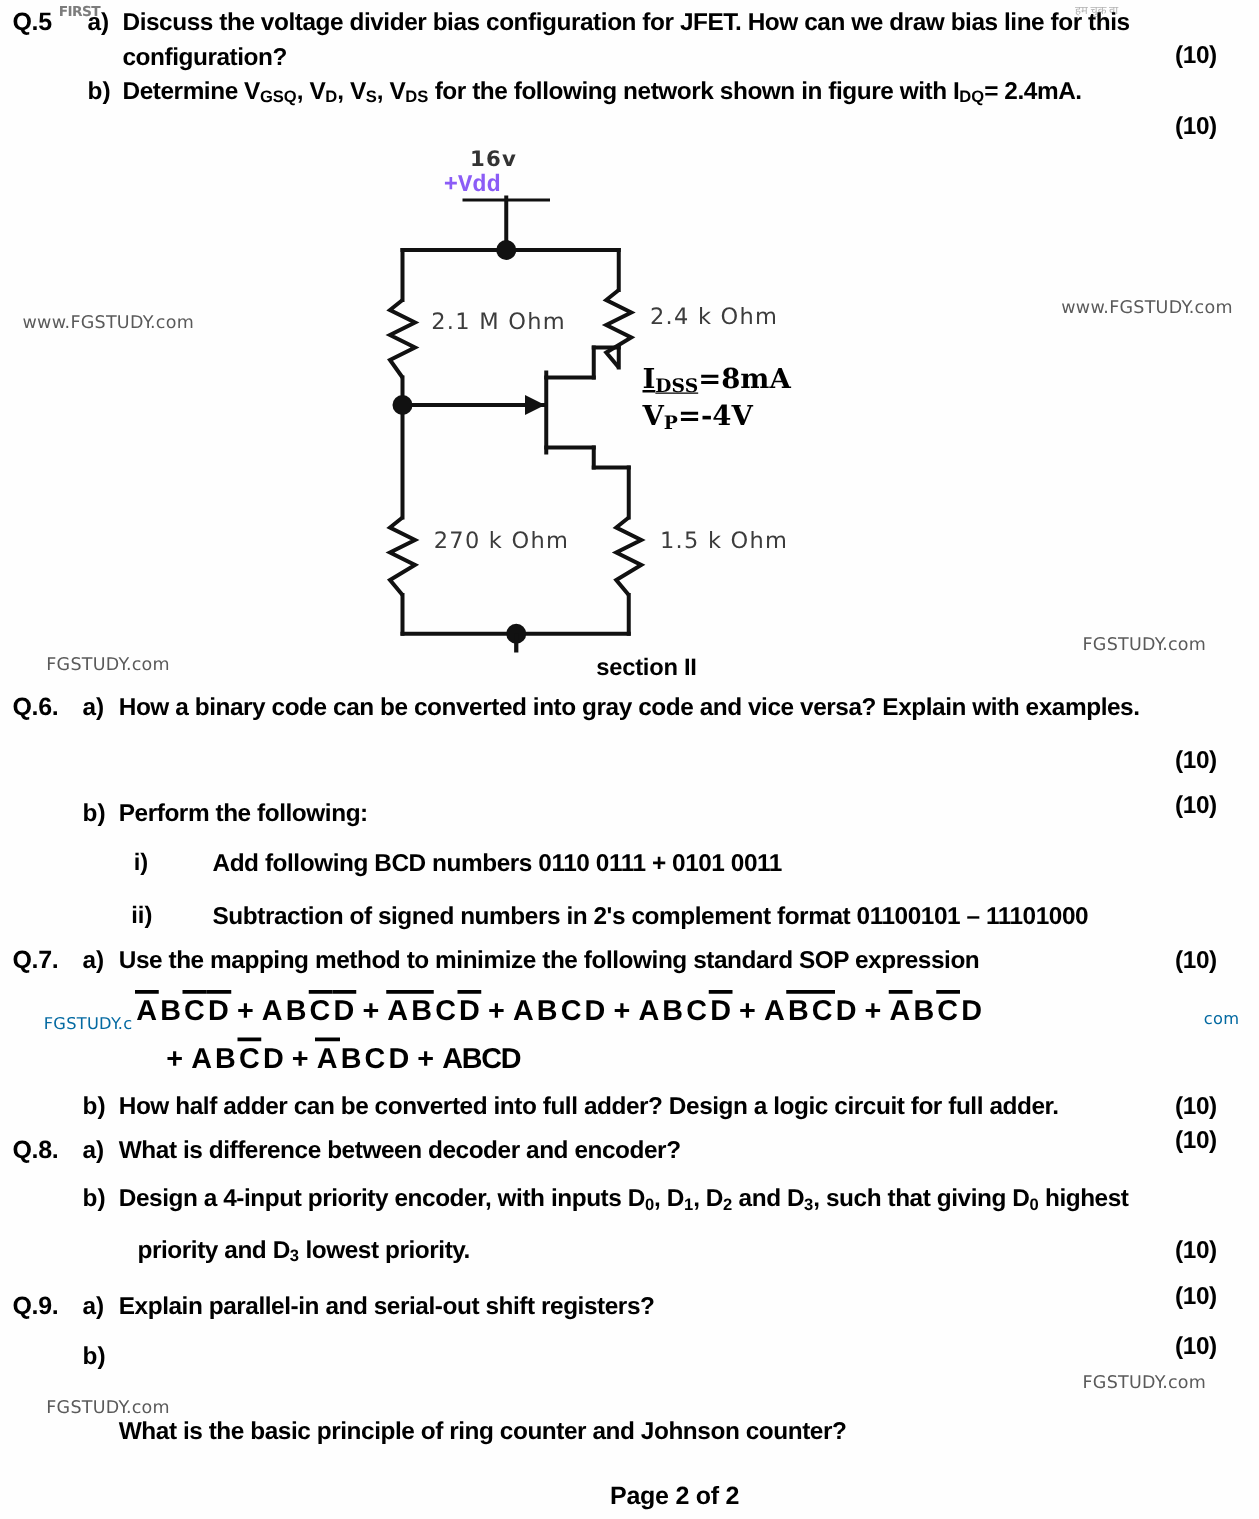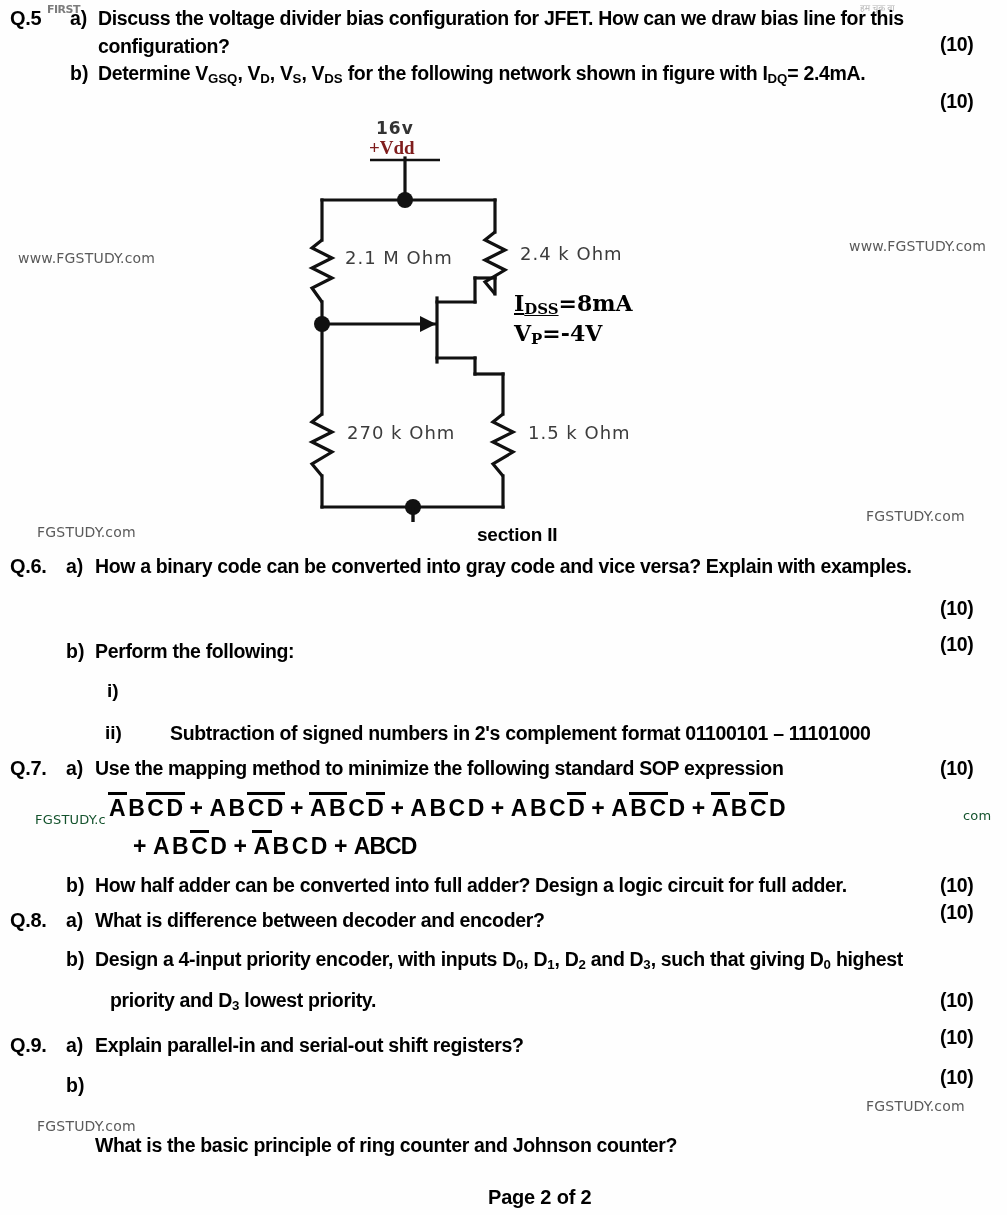--- a/index.html
+++ b/index.html
@@ -67,21 +67,21 @@
 
   
   .wm {
     position: absolute;
     font-family: "DejaVu Sans", sans-serif;
     font-size: 14px;
     color: #5a5a5a;
     white-space: nowrap;
     letter-spacing: 0.2px;
   }
-  .wm-faint { color: #14532d; }
+  .wm-faint { color: #0369a1; }
 
   
   .sop {
     position: absolute;
     font-weight: bold;
     font-size: 23px;
     letter-spacing: 0.5px;
     white-space: nowrap;
   }
   .sop .v { position: relative; display: inline-block; padding: 0 1px; }
@@ -191,21 +191,21 @@
         <line x1="133" y1="438" x2="193" y2="438" stroke-width="4"></line>
         <line x1="143" y1="448" x2="183" y2="448" stroke-width="3.4"></line>
         <line x1="155" y1="458" x2="171" y2="458" stroke-width="3.4"></line>
       </g>
 
       <line x1="120" y1="48" x2="190" y2="48" stroke="#111" stroke-width="2.4"></line>
     </svg>
 
     
     <div style="position:absolute; left:126px; top:6px; font-size:17px; font-weight:bold; font-family:'DejaVu Sans',sans-serif; color:#333; letter-spacing:1px;">16v</div>
-    <div style="position:absolute; left:119px; top:25px; font-size:19px; font-weight:bold; font-family:Liberation Serif, serif; color:#7f1d1d; letter-spacing:0px;">+Vdd</div>
+    <div style="position:absolute; left:105px; top:25px; font-size:19px; font-weight:bold; font-family:Liberation Mono, monospace; color:#8b5cf6; letter-spacing:0px;">+Vdd</div>
 
     <div style="position:absolute; left:95px; top:135px; font-size:18px; font-family:'DejaVu Sans',sans-serif; color:#3c3c3c; letter-spacing:1px; white-space:nowrap;">2.1 M Ohm</div>
     <div style="position:absolute; left:270px; top:131px; font-size:18px; font-family:'DejaVu Sans',sans-serif; color:#3c3c3c; letter-spacing:1px; white-space:nowrap;">2.4 k Ohm</div>
     <div style="position:absolute; left:97px; top:310px; font-size:18px; font-family:'DejaVu Sans',sans-serif; color:#3c3c3c; letter-spacing:1px; white-space:nowrap;">270 k Ohm</div>
     <div style="position:absolute; left:278px; top:310px; font-size:18px; font-family:'DejaVu Sans',sans-serif; color:#3c3c3c; letter-spacing:1px; white-space:nowrap;">1.5 k Ohm</div>
 
     <div style="position:absolute; left:264px; top:178px; font-size:22px; font-weight:bold; font-family:'DejaVu Serif',serif; white-space:nowrap;text-align:right;"><span style="text-decoration:underline;">I</span><span class="sub" style="text-decoration:underline;">DSS</span><span>=8mA</span></div>
     <div style="position:absolute; left:264px; top:208px; font-size:22px; font-weight:bold; font-family:'DejaVu Serif',serif; white-space:nowrap;"><span>V</span><span class="sub">P</span><span>=-4V</span></div>
   </div>
 
@@ -219,20 +219,21 @@
   <div class="qnum" style="left:10px; top:555px;">Q.6.</div>
   <div class="part" style="left:66px; top:555px;">a)</div>
   <div class="qline" style="left:95px; top:555px;">How a binary code can be converted into gray code and vice versa? Explain with examples.</div>
   <div class="marks" style="left:940px; top:597px;">(10)</div>
 
   <div class="part" style="left:66px; top:640px;">b)</div>
   <div class="qline" style="left:95px; top:640px;">Perform the following:</div>
   <div class="marks" style="left:940px; top:633px;">(10)</div>
 
   <div class="romannum" style="left:107px; top:680px;">i)</div>
+  <div class="qline" style="left:170px; top:680px;">Add following BCD numbers   0110 0111 + 0101 0011</div>
 
   <div class="romannum" style="left:105px; top:722px;">ii)</div>
   <div class="qline" style="left:170px; top:722px;">Subtraction of signed numbers in 2's complement format 01100101 – 11101000</div>
 
   <div class="qnum" style="left:10px; top:757px;">Q.7.</div>
   <div class="part" style="left:66px; top:757px;">a)</div>
   <div class="qline" style="left:95px; top:757px;">Use the mapping method to minimize the following standard SOP expression</div>
   <div class="marks" style="left:940px; top:757px;">(10)</div>
 
   <div class="wm wm-faint" style="left:35px; top:812px; font-size:13px;">FGSTUDY.c</div>

